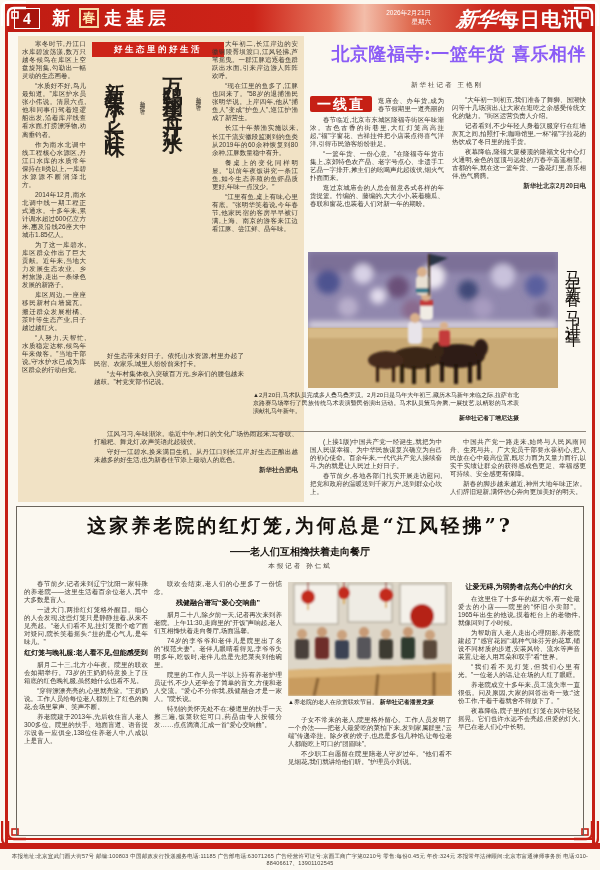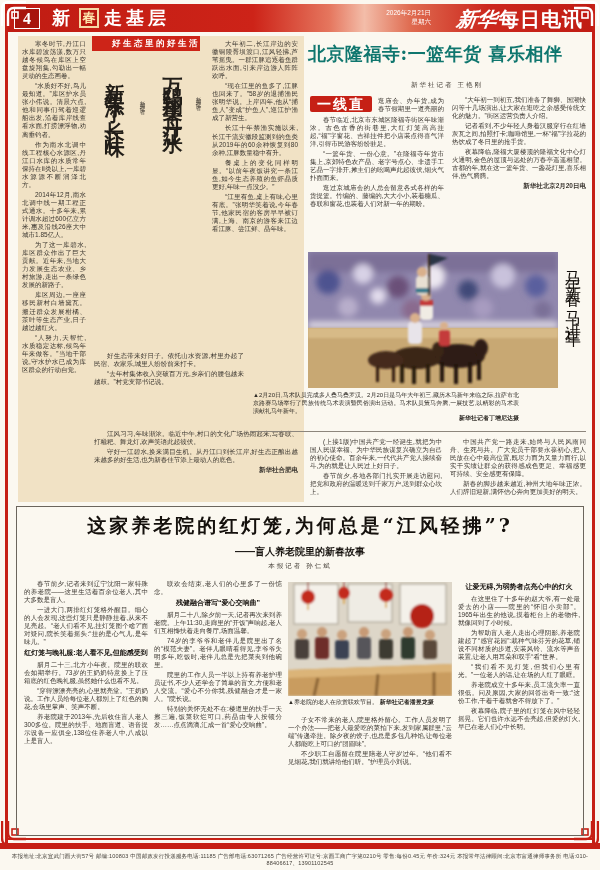--- a/index.html
+++ b/index.html
@@ -31,40 +31,40 @@
     color:#ffe9ae; font-family:"Liberation Serif",serif; font-weight:bold;
     font-size:13px; text-align:center; line-height:16px;
   }
   .dateblock { position:absolute; right:162px; top:4px; text-align:right; color:#fff; font-size:6.5px; line-height:9px; }
   .masthead { position:absolute; right:10px; top:2px; display:flex; align-items:center; }
   .masthead .script { color:#fff; font-family:"DejaVu Serif","Liberation Serif",serif; font-style:italic; font-weight:bold; font-size:20px; transform:skewX(-8deg); margin-right:2px; }
   .masthead .rest { color:#fff; font-family:"Liberation Serif",serif; font-weight:bold; font-size:20px; letter-spacing:1px; }
   
   #eco-panel { position:absolute; left:18px; top:36px; width:286px; height:466px; background:#f1e2c5; }
   .kicker {
-    position:absolute; left:92px; top:36px; width:108px; height:15px;
+    position:absolute; left:92px; top:42px; width:132px; height:15px;
     background:#cd2418; color:#fff; font-weight:bold; font-size:8.5px;
-    letter-spacing:2.5px; text-align:right; line-height:15px;
+    letter-spacing:2.5px; text-align:center; line-height:15px;
   }
   .vtitle {
     position:absolute; writing-mode:vertical-rl; color:#211d18;
     font-family:"DejaVu Serif","Liberation Serif",serif; font-weight:bold;
     font-size:20px; letter-spacing:8px;
   }
   .vbyline { position:absolute; writing-mode:vertical-rl; font-size:5.5px; letter-spacing:2px; color:#4a443c; }
   
   .col { position:absolute; font-size:6.5px; line-height:1.24; text-align:justify; color:#3a352f; overflow:hidden; }
   .col p { text-indent:2em; margin-bottom:2px; }
   .col h4 { font-size:7px; text-align:center; text-indent:0; margin:3px 0; color:#17130f; }
   .dateline { text-align:right; font-weight:bold; text-indent:0 !important; }
   
   .main-headline {
-    position:absolute; left:308px; top:42px; width:278px; text-align:left;
+    position:absolute; left:308px; top:42px; width:278px; text-align:right;
     font-family:"DejaVu Serif","Liberation Serif",serif; font-weight:bold;
-    font-size:18px; letter-spacing:0.5px; color:#0f766e;
+    font-size:18px; letter-spacing:0.5px; color:#8b5cf6;
   }
   .main-byline { position:absolute; left:308px; top:81px; width:278px; text-align:center; font-size:6.5px; color:#4a443c; letter-spacing:2px; }
   .badge {
     position:absolute; left:310px; top:96px; width:62px; height:16px;
     background:#c62015; color:#fff; font-weight:bold; font-size:14px;
     letter-spacing:2px; text-align:center; line-height:16px; border-radius:2px;
   }
   
   .photo { position:absolute; display:block; }
   .caption { position:absolute; font-size:6px; line-height:1.3; text-align:justify; color:#2e2a25; }
@@ -268,21 +268,21 @@
   </div>
   <div class="col" style="left:450px;top:438px;width:136px;height:62px;">
     <div>
         <p>中国共产党一路走来,始终与人民风雨同舟、生死与共。广大党员干部要永葆初心,把人民放在心中最高位置,既尽力而为又量力而行,以实干实绩让群众的获得感成色更足、幸福感更可持续、安全感更有保障。</p>
         <p>新春的脚步越来越近,神州大地年味正浓。人们辞旧迎新,满怀信心奔向更加美好的明天。</p>
       </div>
   </div>
 
   <div id="care-box"></div>
   <h2 class="care-headline">这家养老院的红灯笼,为何总是“江风轻拂”?</h2>
-  <div class="care-sub">——盲人养老院里的新春故事</div>
+  <div class="care-sub">——老人们互相搀扶着走向餐厅</div>
   <div class="care-byline">本报记者 孙仁斌</div>
 
   <div class="col" style="left:24px;top:580px;width:124px;height:252px;">
     <div>
         <p>春节前夕,记者来到辽宁沈阳一家特殊的养老院——这里生活着百余位老人,其中大多数是盲人。</p>
         <p>一进大门,两排红灯笼格外醒目。细心的人会发现,这些灯笼只是静静挂着,从来不见亮起。“老人们看不见,挂灯笼图个啥?”面对疑问,院长笑着摇头:“挂的是心气儿,是年味儿。”</p>
       </div>
     <h4>红灯笼与晚礼服:老人看不见,但能感受到</h4>
     <div>
         <p>腊月二十三,北方小年夜。院里的联欢会如期举行。73岁的王奶奶特意换上了压箱底的红色晚礼服,虽然她什么也看不见。</p>

